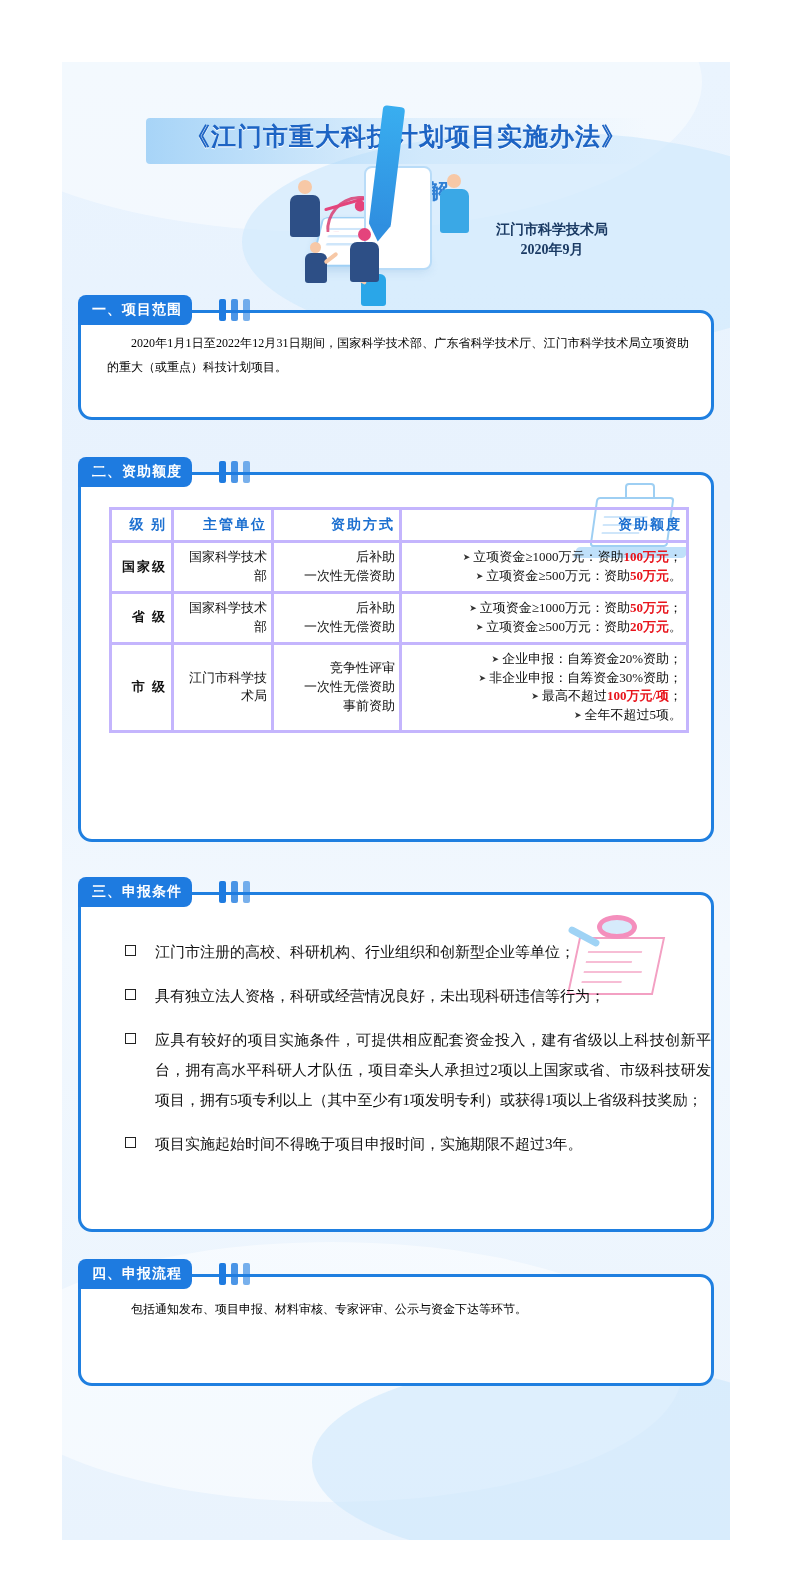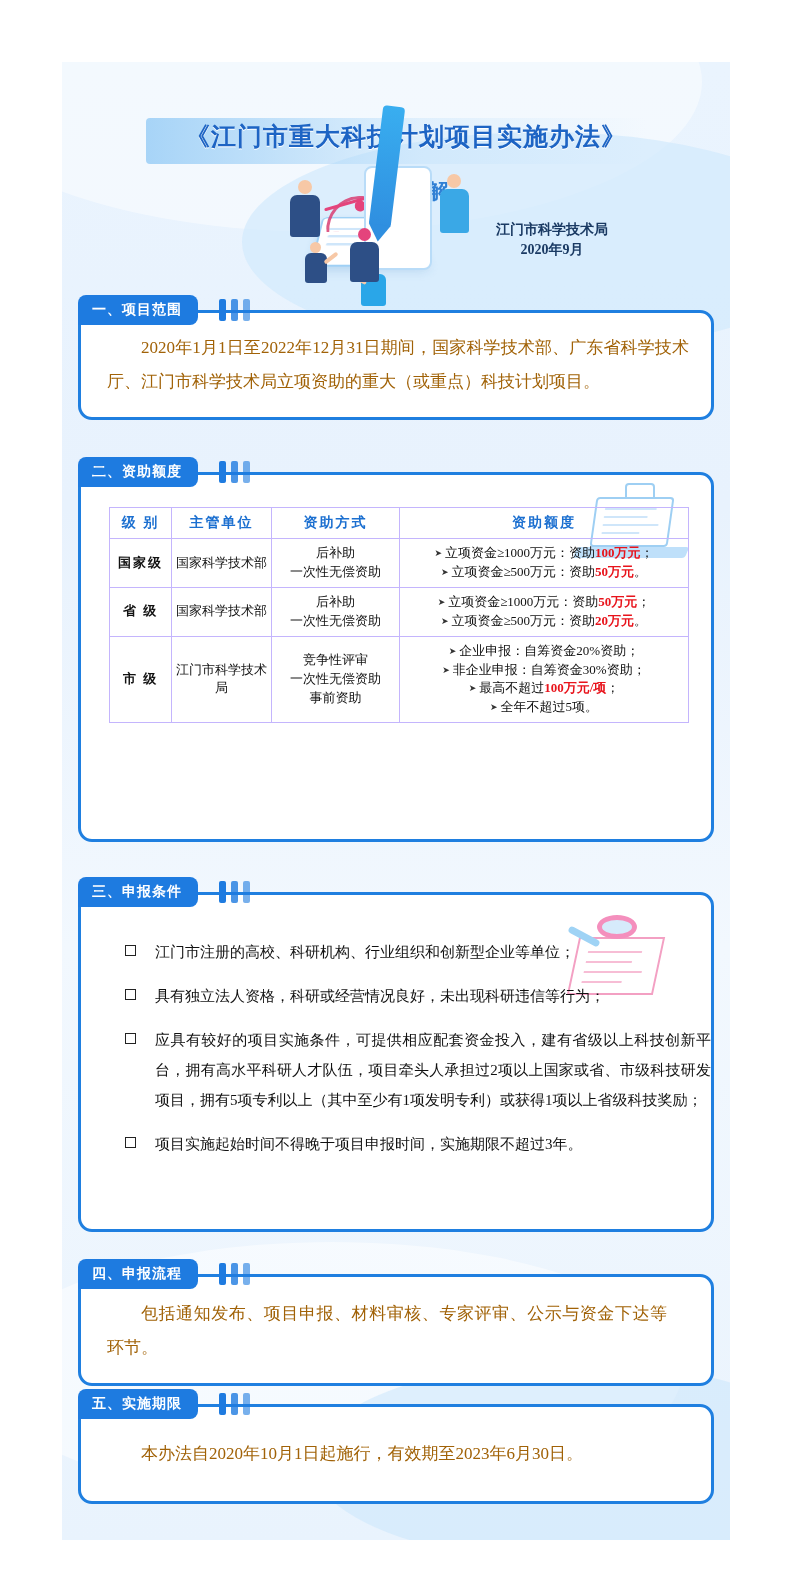--- a/index.html
+++ b/index.html
@@ -93,58 +93,58 @@
   .card {
     position:absolute;
     background:#ffffff;
     border:3px solid #1f7fe0;
     border-radius:14px;
   }
   .card-tab {
     position:absolute; left:-3px; top:-18px; height:30px;
     background:#1e7be0; border-radius:8px 8px 8px 0;
     color:#ffffff; font-size:14px; font-weight:bold;
-    display:flex; align-items:center; padding:0 16px 0 14px;
+    display:flex; align-items:center; padding:0 10px 0 14px;
     letter-spacing:1px;
     white-space:nowrap;
     font-family:"Liberation Sans", sans-serif;
   }
   .tab-bars {
     position:absolute; top:-14px; display:flex; gap:5px;
   }
   .tab-bars i {
     display:block; width:7px; height:22px; background:#1e7be0; border-radius:2px;
   }
   .tab-bars i:nth-child(2){ opacity:.8 }
   .tab-bars i:nth-child(3){ opacity:.6 }
 
   .body-text {
-    font-size:17px; color:#a16207; line-height:2.0;
+    font-size:12px; color:#000000; line-height:2.0;
     text-align:justify;
     font-family:"Liberation Serif", serif;
   }
   .ind { text-indent:2em; }
 
   
   #card1 { left:16px; top:248px; width:636px; height:110px; }
   #card1 .content { position:absolute; left:26px; top:18px; width:582px; }
 
   
   #card2 { left:16px; top:410px; width:636px; height:370px; }
   table.fund {
     position:absolute; left:28px; top:32px; width:580px;
     border-collapse:collapse;
     font-family:"Liberation Serif", serif;
   }
   table.fund th, table.fund td {
-    border:1px solid #c4b5fd;
+    border:3px solid #c4b5fd;
     padding:5px 4px;
     font-size:13px;
     color:#111;
-    text-align:center;
+    text-align:right;
     vertical-align:middle;
     line-height:1.45;
   }
   table.fund th { color:#1b6fd0; font-weight:bold; font-size:14px; height:30px; letter-spacing:2px; }
   td.level { font-weight:bold; letter-spacing:2px; width:62px; }
   td.dept { width:100px; }
   td.way  { width:128px; }
   td.amount { text-align:left; padding-left:8px; }
   .li { display:block; white-space:nowrap; }
   .li:before { content:"\27A4"; font-size:9px; color:#333; margin-right:3px; vertical-align:1px; }
@@ -407,26 +407,15 @@
       <div class="p2">
           <span class="h"></span>
           <span class="b"></span>
         </div>
       <div class="p3">
           <span class="h"></span>
           <span class="b"></span>
         </div>
     </div>
 
-    <div class="card" id="card5">
-      <div class="card-tab">五、实施期限</div>
-      <div class="tab-bars" style="left:138px">
-          <i></i>
-          <i></i>
-          <i></i>
-        </div>
-      <div class="content">
-        <div class="body-text ind">本办法自2020年10月1日起施行，有效期至2023年6月30日。</div>
-      </div>
-    </div>
 
   </div>
 </div>
 
 </body></html>

